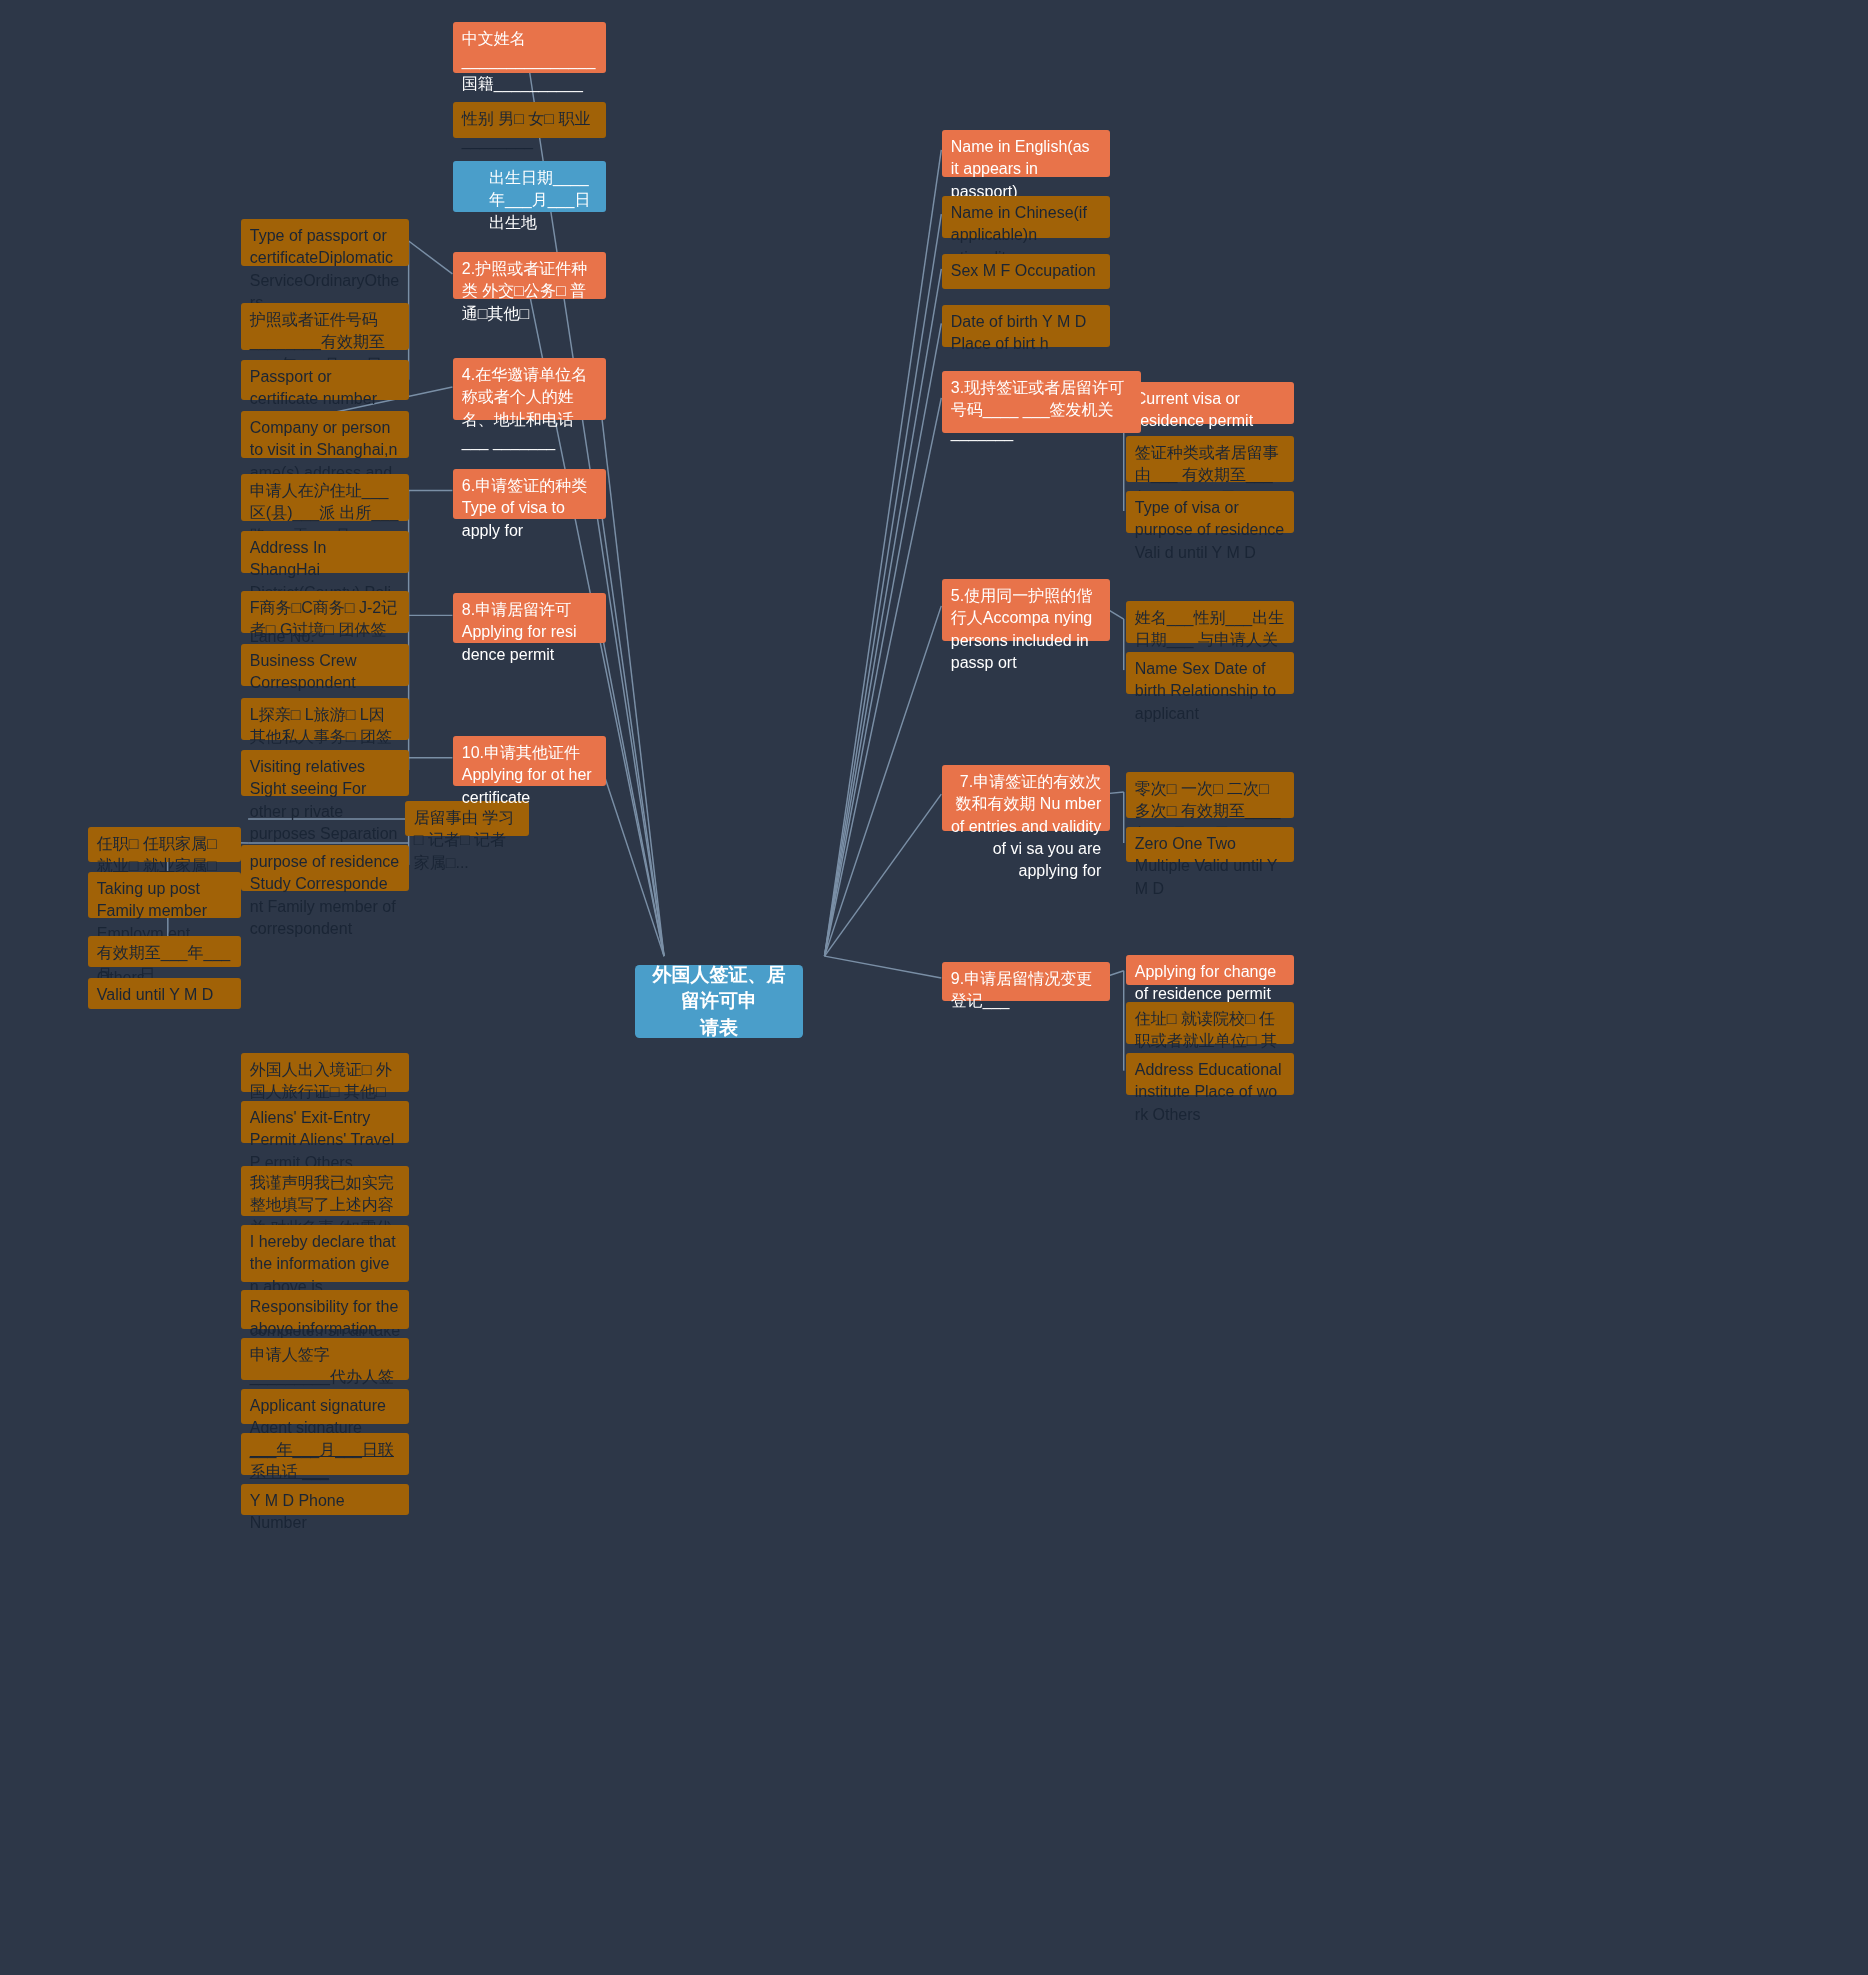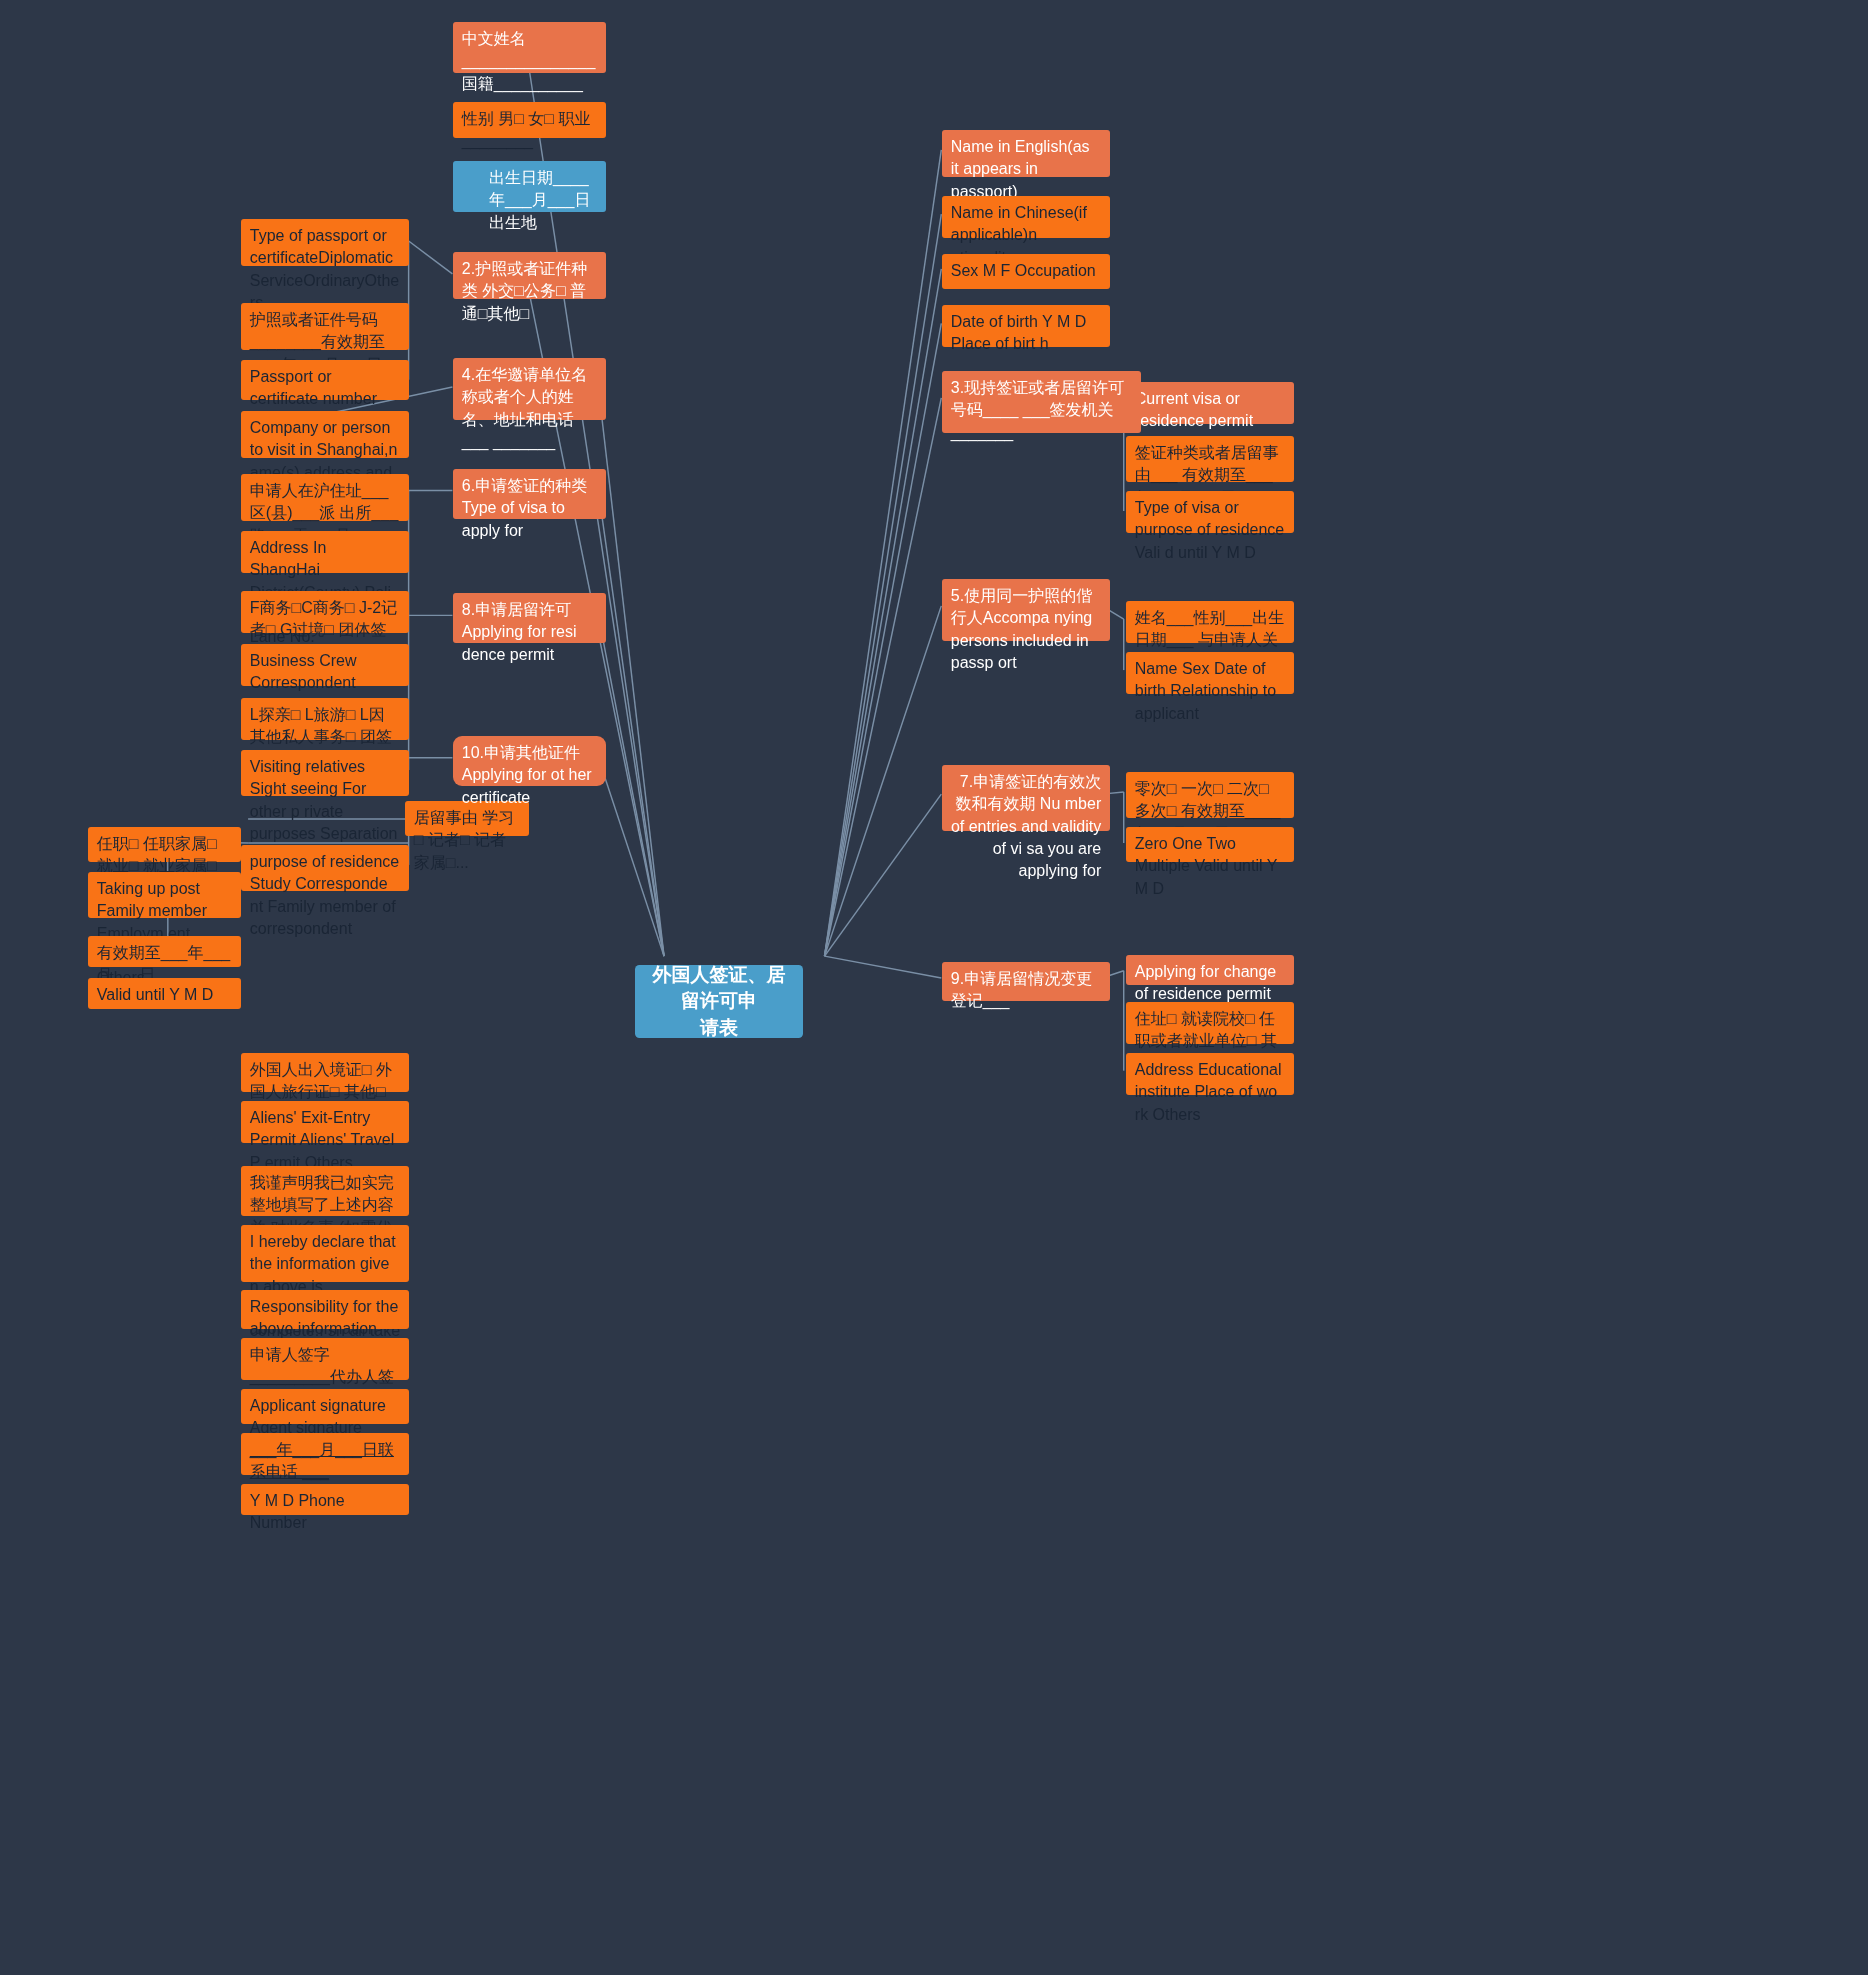--- a/index.html
+++ b/index.html
@@ -27,21 +27,21 @@
       line-height: 1.4;
       word-wrap: break-word;
     }
 
     .node-orange {
       background-color: #e8734a;
       color: #fff;
     }
 
     .node-teal {
-      background-color: #f97316;
+      background-color: #a16207;
       color: #1a2535;
     }
 
     .node-blue {
       background-color: #4a9eca;
       color: #fff;
       padding-left: 36px;
     }
 
     
@@ -271,21 +271,21 @@
 
   <div class="node node-teal" style="left:241px; top:1053px; width:168px; height:39px;">
     <span>外国人出入境证□ 外国人旅行证□ 其他□</span>
   </div>
 
   <div class="node node-teal" style="left:241px; top:1101px; width:168px; height:42px;">
     <span>Aliens'  Exit-Entry Permit Aliens'  Travel P
 ermit Others</span>
   </div>
 
-  <div class="node node-orange" style="left:453px; top:736px; width:153px; height:50px;border-radius:9px;">
+  <div class="node node-orange" style="left:453px; top:736px; width:153px; height:50px;">
     <span>10.申请其他证件 Applying for ot
 her certificate</span>
   </div>
 
   <div class="node node-teal" style="left:241px; top:1166px; width:168px; height:50px;">
     <span>我谨声明我已如实完整地填写了上述内容并
 对此负责 (如需代办/办人签字)</span>
   </div>
 
   <div class="node node-teal" style="left:241px; top:1225px; width:168px; height:57px;">

